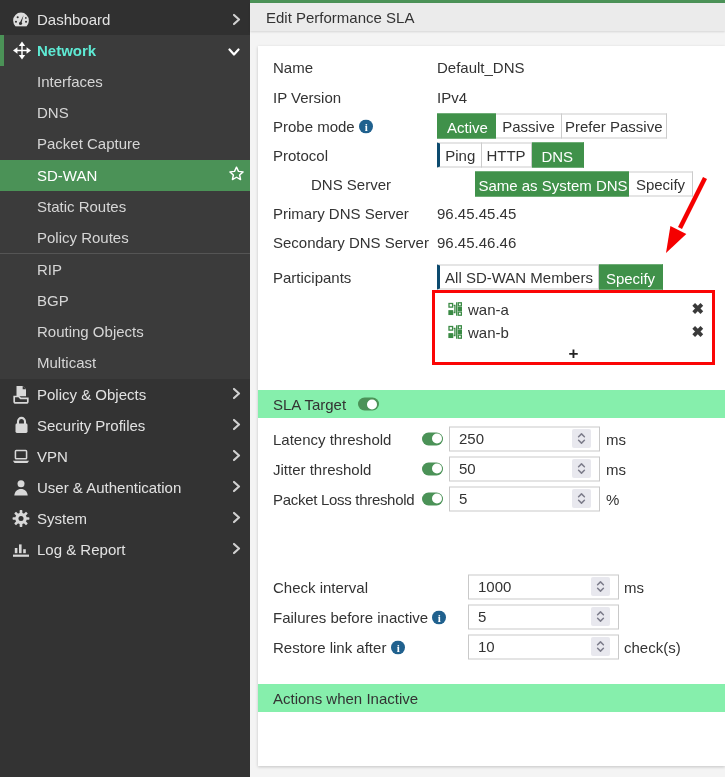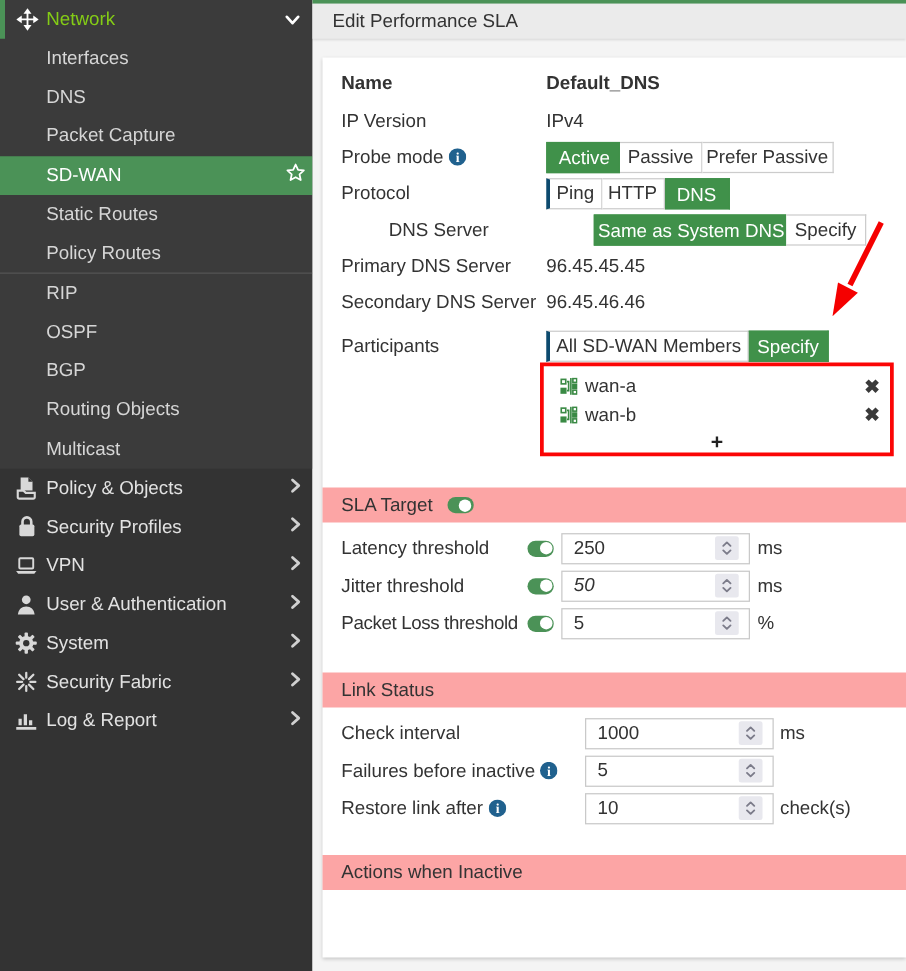--- a/index.html
+++ b/index.html
@@ -8,39 +8,39 @@
 
   
   #sidebar { position:absolute; left:0; top:0; width:250px; height:777px; background:#333333; }
   .sb-block-top { background:#303030; height:35px; padding-top:4px; }
   .sb-block-net { background:#3b3b3b; }
   .sb-row { height:31.15px; display:flex; align-items:center; position:relative; color:#d6d6d6; }
   .sb-row .ico { position:absolute; left:12px; top:50%; transform:translateY(-50%); width:18px; height:18px; display:flex; align-items:center; justify-content:center; }
   .sb-row .txt { margin-left:37px; white-space:nowrap; }
   .sb-row .chev { position:absolute; right:9px; top:50%; transform:translateY(-50%); }
   .sb-row.toplevel { color:#e2e2e2; }
-  #row-network { color:#84cc16; font-weight:normal; border-left:4px solid #4b9257; }
+  #row-network { color:#5eead4; font-weight:bold; border-left:4px solid #4b9257; }
   #row-network .ico { left:9px; }
   #row-network .txt { margin-left:33px; }
   #row-sdwan { background:#4b9257; color:#fff; }
   .sb-sep { height:1px; background:#555555; margin:0; }
   .sb-block-bottom .sb-row { height:31px; }
 
   
   #main { position:absolute; left:250px; top:0; width:475px; height:777px; background:#f4f4f4; }
   #topstrip { position:absolute; left:0; top:0; width:475px; height:3px; background:#4b9257; }
   #pageheader { position:absolute; left:0; top:3px; width:475px; height:28px; background:#ebebeb; box-shadow:0 1px 2px rgba(0,0,0,0.12); }
   #pageheader span { position:absolute; left:16px; top:50%; transform:translateY(-50%); color:#333; }
   #card { position:absolute; left:8px; top:46px; width:467px; height:720px; background:#fff; box-shadow:0 1px 3px rgba(0,0,0,0.2); }
 
   .frow { position:absolute; left:0; width:467px; height:25px; }
   .flabel { position:absolute; left:15px; top:50%; transform:translateY(-50%); white-space:nowrap; color:#333; }
   .fvalue { position:absolute; left:179px; top:50%; transform:translateY(-50%); white-space:nowrap; color:#333; }
 
-  .secbar { position:absolute; left:0; width:467px; height:28px; background:#fca5a5; }
+  .secbar { position:absolute; left:0; width:467px; height:28px; background:#86efac; }
   .secbar > span { position:absolute; left:15px; top:50%; transform:translateY(-50%); color:#333; }
 
   
   .segs { position:absolute; left:179px; top:50%; transform:translateY(-50%); display:flex; }
   .seg { height:25px; line-height:23px; padding:0; background:#fff; border:1px solid #cccccc; border-left:none; color:#333; text-align:center; }
   .seg:first-child { border-left:3px solid #0c4a6e; }
   .seg.on { background:#40914a; border-color:#40914a; color:#fff; line-height:25px; }
 
   
   .tgl { display:inline-block; width:21px; height:13px; border-radius:7px; background:#4b9257; position:relative; vertical-align:middle; }
@@ -61,20 +61,39 @@
   #redbox { position:absolute; left:174px; top:244px; width:283px; height:75px; border:3px solid #fb0505; background:#fff; }
   .member { position:relative; height:23px; }
   .member .mico { position:absolute; left:13px; top:50%; transform:translateY(-50%); width:14px; height:14px; }
   .member .mname { position:absolute; left:33px; top:50%; transform:translateY(-50%); }
   .member .mx { position:absolute; right:8px; top:50%; transform:translateY(-50%); color:#3a3a3a; font-weight:bold; font-size:15px; }
 </style>
 </head>
 <body>
 
 <div id="sidebar">
+  <div class="sb-block-top">
+    <div class="sb-row toplevel" id="row-dashboard">
+      <span class="ico">
+          <svg width="19" height="17" viewBox="0 0 19 17">
+            <path d="M9.5 1.2A8.3 8.3 0 0 1 17.8 9.5c0 2.3-.95 4.5-2.5 6H3.7a8.3 8.3 0 0 1-2.5-6A8.3 8.3 0 0 1 9.5 1.2z" fill="#dedede"></path>
+            <path d="M12.2 3.9l-2 7.6a1.7 1.7 0 1 1-1.6-.4z" fill="#303030"></path>
+            <circle cx="4.2" cy="10.8" r="1.1" fill="#303030"></circle>
+            <circle cx="14.8" cy="10.8" r="1.1" fill="#303030"></circle>
+            <circle cx="6" cy="6.2" r="1.1" fill="#303030"></circle>
+            <circle cx="14.6" cy="6.8" r="0.9" fill="#303030"></circle>
+            <rect x="3.5" y="14.2" width="12" height="1.3" fill="#dedede"></rect>
+          </svg>
+        </span>
+        <span class="txt">Dashboard</span>
+        <span class="chev"><svg width="9" height="12" viewBox="0 0 9 12">
+            <path d="M2 1.5 L7 6 L2 10.5" fill="none" stroke="#d0d0d0" stroke-width="2.2" stroke-linecap="round" stroke-linejoin="round"></path>
+          </svg></span>
+    </div>
+  </div>
   <div class="sb-block-net">
     <div class="sb-row" id="row-network">
       <span class="ico">
           <svg width="19" height="19" viewBox="0 0 22 22">
             <g stroke="#ffffff" stroke-width="1.8">
               <line x1="11" y1="4.5" x2="11" y2="17.5"></line>
               <line x1="4.5" y1="11" x2="17.5" y2="11"></line>
             </g>
             <g fill="#ffffff">
               <path d="M11 0l3.9 5.4H7.1z"></path>
@@ -108,23 +127,20 @@
         <span class="txt">Static Routes</span>
       </div>
     <div class="sb-row">
         <span class="txt">Policy Routes</span>
       </div>
     <div class="sb-sep"></div>
     <div class="sb-row">
         <span class="txt">RIP</span>
       </div>
     <div class="sb-row">
-        <span class="txt">OSPF</span>
-      </div>
-    <div class="sb-row">
         <span class="txt">BGP</span>
       </div>
     <div class="sb-row">
         <span class="txt">Routing Objects</span>
       </div>
     <div class="sb-row">
         <span class="txt">Multicast</span>
       </div>
   </div>
   <div class="sb-block-bottom">
@@ -194,40 +210,20 @@
             <circle cx="9.3" cy="9.3" r="2.6" fill="#323232"></circle>
           </svg>
         </span>
         <span class="txt">System</span>
         <span class="chev"><svg width="9" height="12" viewBox="0 0 9 12">
             <path d="M2 1.5 L7 6 L2 10.5" fill="none" stroke="#d0d0d0" stroke-width="2.2" stroke-linecap="round" stroke-linejoin="round"></path>
           </svg></span>
       </div>
     <div class="sb-row toplevel">
         <span class="ico">
-          <svg width="19" height="19" viewBox="0 0 19 19">
-            <g stroke="#d8d8d8" stroke-width="1.9" stroke-linecap="round">
-              <line x1="3.5" y1="3.5" x2="7.2" y2="7.2"></line>
-              <line x1="11.8" y1="11.8" x2="15.5" y2="15.5"></line>
-              <line x1="15.5" y1="3.5" x2="11.8" y2="7.2"></line>
-              <line x1="7.2" y1="11.8" x2="3.5" y2="15.5"></line>
-              <line x1="9.5" y1="1.8" x2="9.5" y2="6"></line>
-              <line x1="9.5" y1="13" x2="9.5" y2="17.2"></line>
-              <line x1="1.8" y1="9.5" x2="6" y2="9.5"></line>
-              <line x1="13" y1="9.5" x2="17.2" y2="9.5"></line>
-            </g>
-          </svg>
-        </span>
-        <span class="txt">Security Fabric</span>
-        <span class="chev"><svg width="9" height="12" viewBox="0 0 9 12">
-            <path d="M2 1.5 L7 6 L2 10.5" fill="none" stroke="#d0d0d0" stroke-width="2.2" stroke-linecap="round" stroke-linejoin="round"></path>
-          </svg></span>
-      </div>
-    <div class="sb-row toplevel">
-        <span class="ico">
           <svg width="18" height="17" viewBox="0 0 18 17" fill="#d8d8d8">
             <rect x="1" y="13.6" width="16" height="2.2"></rect>
             <rect x="2.8" y="7" width="2.6" height="5.2"></rect>
             <rect x="7" y="3.4" width="2.6" height="8.8"></rect>
             <rect x="11.2" y="8.2" width="2.6" height="4"></rect>
             <rect x="15" y="5" width="0" height="0"></rect>
           </svg>
         </span>
         <span class="txt">Log &amp; Report</span>
         <span class="chev"><svg width="9" height="12" viewBox="0 0 9 12">
@@ -237,21 +233,21 @@
   </div>
 </div>
 
 <div id="main">
   <div id="topstrip"></div>
   <div id="pageheader">
       <span>Edit Performance SLA</span>
     </div>
   <div id="card">
 
-    <div class="frow" style="top:8px;font-weight:bold;">
+    <div class="frow" style="top:8px;">
         <span class="flabel">Name</span>
         <span class="fvalue">Default_DNS</span>
       </div>
     <div class="frow" style="top:38px;">
         <span class="flabel">IP Version</span>
         <span class="fvalue">IPv4</span>
       </div>
     <div class="frow" style="top:67px;">
       <span class="flabel">Probe mode <span class="info"><svg width="14" height="14" viewBox="0 0 14 14" style="display:block">
               <circle cx="7" cy="7" r="7" fill="#20618e"></circle>
@@ -340,21 +336,21 @@
           <span class="spin"><svg width="19" height="19" viewBox="0 0 19 19" fill="none" stroke="#7c7c8a" stroke-width="1.5" stroke-linecap="round" stroke-linejoin="round">
               <path d="M6.6 7.7 L9.5 4.9 L12.4 7.7"></path>
               <path d="M6.6 11.3 L9.5 14.1 L12.4 11.3"></path>
             </svg></span>
         </span>
       <span class="unit" style="left:348px;">ms</span>
     </div>
     <div class="frow" style="top:410px;">
       <span class="flabel">Jitter threshold</span>
       <span class="tgl" style="position:absolute; left:164px; top:50%; transform:translateY(-50%);"></span>
-      <span class="numbox" style="left:191px;font-style:italic;">
+      <span class="numbox" style="left:191px;">
           <span class="val">50</span>
           <span class="spin"><svg width="19" height="19" viewBox="0 0 19 19" fill="none" stroke="#7c7c8a" stroke-width="1.5" stroke-linecap="round" stroke-linejoin="round">
               <path d="M6.6 7.7 L9.5 4.9 L12.4 7.7"></path>
               <path d="M6.6 11.3 L9.5 14.1 L12.4 11.3"></path>
             </svg></span>
         </span>
       <span class="unit" style="left:348px;">ms</span>
     </div>
     <div class="frow" style="top:440px;">
       <span class="flabel" style="letter-spacing:-0.3px;">Packet Loss threshold</span>
@@ -362,23 +358,20 @@
       <span class="numbox" style="left:191px;">
           <span class="val">5</span>
           <span class="spin"><svg width="19" height="19" viewBox="0 0 19 19" fill="none" stroke="#7c7c8a" stroke-width="1.5" stroke-linecap="round" stroke-linejoin="round">
               <path d="M6.6 7.7 L9.5 4.9 L12.4 7.7"></path>
               <path d="M6.6 11.3 L9.5 14.1 L12.4 11.3"></path>
             </svg></span>
         </span>
       <span class="unit" style="left:348px;">%</span>
     </div>
 
-    <div class="secbar" style="top:492px;">
-        <span>Link Status</span>
-      </div>
 
     <div class="frow" style="top:528px;">
       <span class="flabel">Check interval</span>
       <span class="numbox" style="left:210px;">
           <span class="val">1000</span>
           <span class="spin"><svg width="19" height="19" viewBox="0 0 19 19" fill="none" stroke="#7c7c8a" stroke-width="1.5" stroke-linecap="round" stroke-linejoin="round">
               <path d="M6.6 7.7 L9.5 4.9 L12.4 7.7"></path>
               <path d="M6.6 11.3 L9.5 14.1 L12.4 11.3"></path>
             </svg></span>
         </span>

